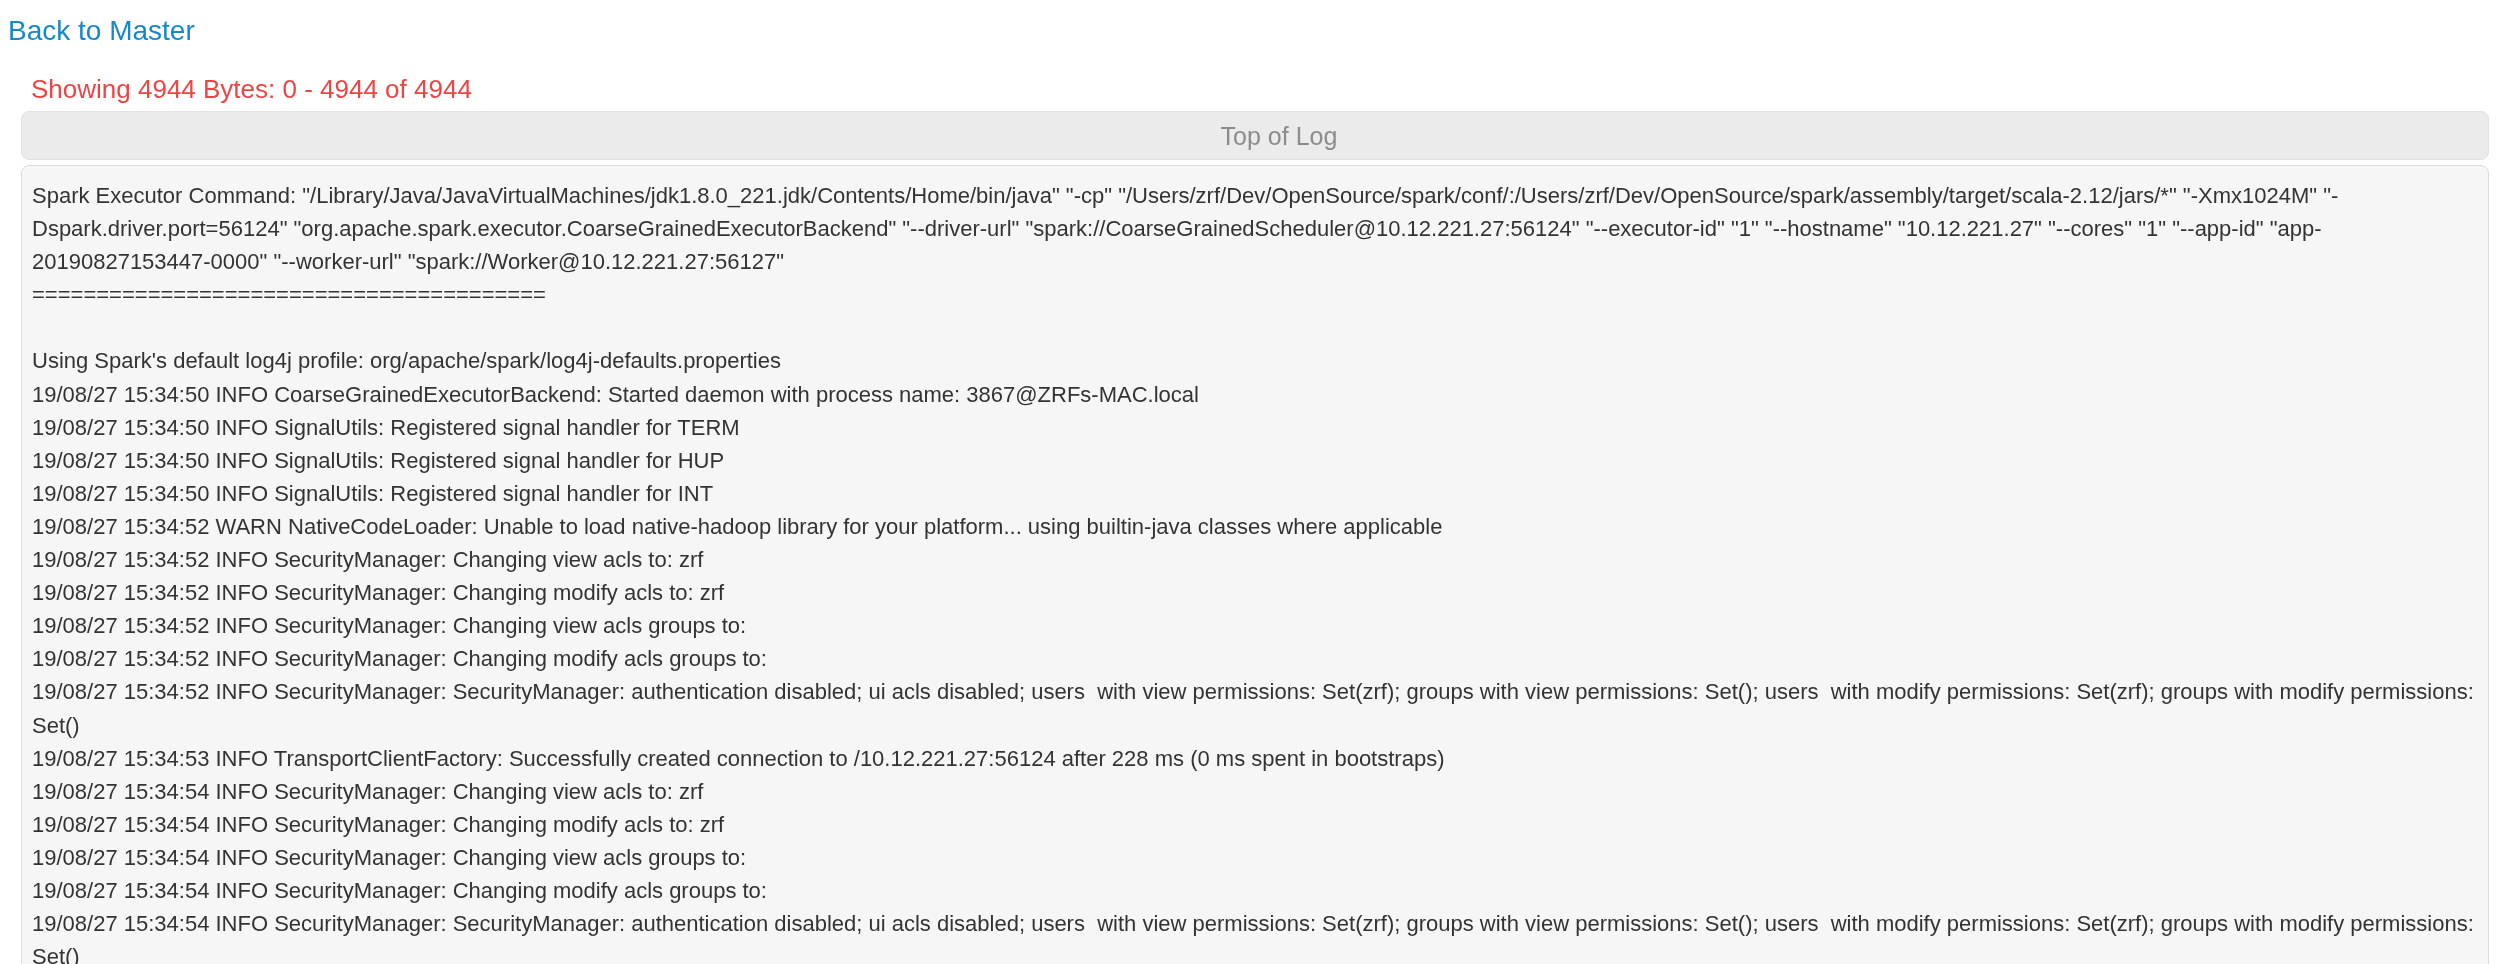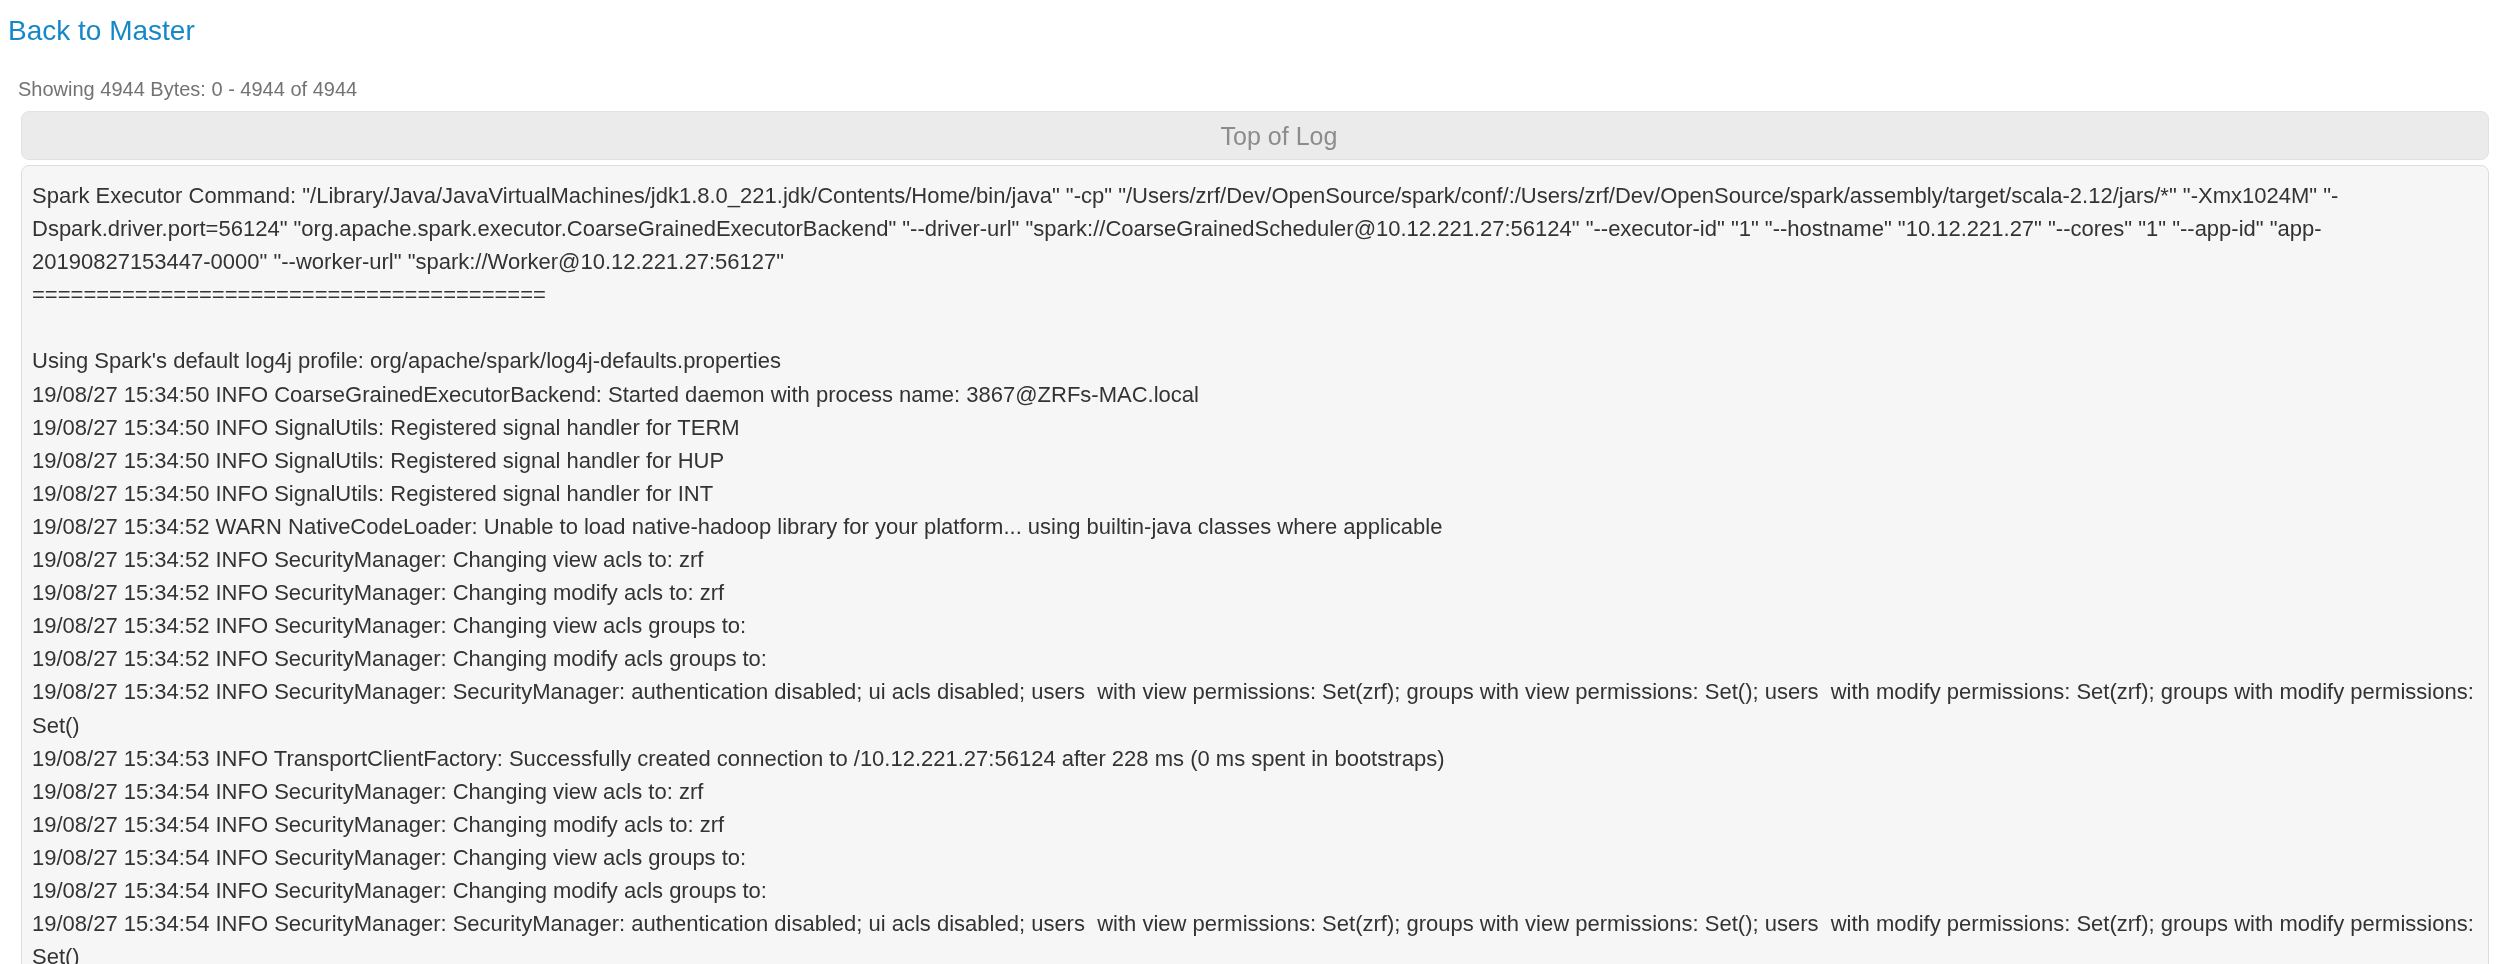--- a/index.html
+++ b/index.html
@@ -17,24 +17,24 @@
     margin: 14px 21px 0 8px;
     line-height: 34px;
     font-size: 28px;
   }
   .back-link {
     color: #1588ca;
     text-decoration: none;
     cursor: pointer;
   }
   .range-row {
-    margin: 24px 21px 0 18px;
+    margin: 24px 21px 0 31px;
     line-height: 34px;
-    font-size: 20px;
-    color: #737373;
+    font-size: 26px;
+    color: #ef4444;
   }
   .log-area {
     margin: 5px 21px 0 21px;
   }
   .top-btn {
     display: block;
     width: 100%;
     height: 49px;
     background: #ebebeb;
     border: 1px solid #e2e2e2;

